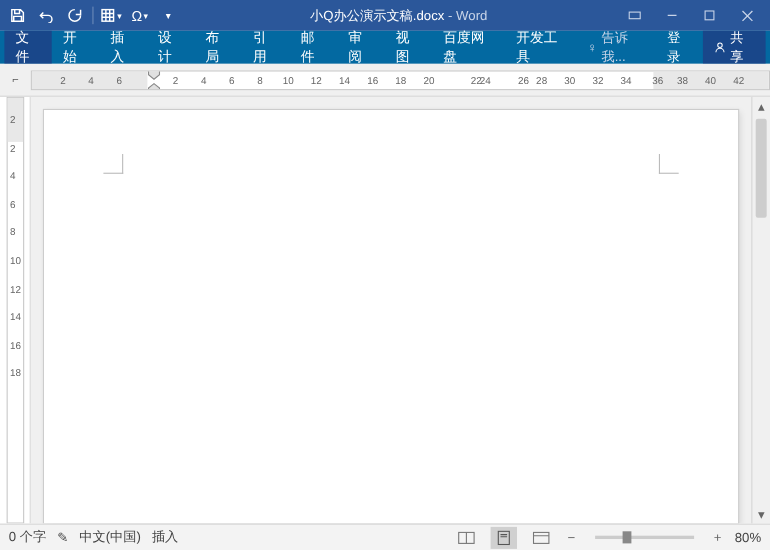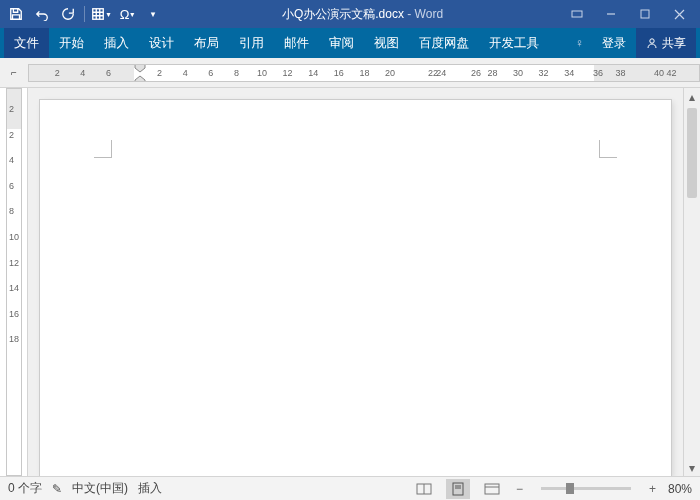--- a/index.html
+++ b/index.html
@@ -122,20 +122,21 @@
   <div class="tab">布局</div>
   <div class="tab">引用</div>
   <div class="tab">邮件</div>
   <div class="tab">审阅</div>
   <div class="tab">视图</div>
   <div class="tab">百度网盘</div>
   <div class="tab">开发工具</div>
   <div class="tabs-spacer"></div>
   <div class="tell-me">
       <span>♀</span>
+      <span>告诉我...</span>
     </div>
   <div class="login">登录</div>
   <div class="share">
       <svg width="12" height="12" viewBox="0 0 12 12">
         <circle cx="6" cy="4" r="2.2" fill="none" stroke="#fff"></circle>
         <path d="M2 11c0-2.5 2-4 4-4s4 1.5 4 4" fill="none" stroke="#fff"></path>
       </svg>
       <span>共享</span>
     </div>
 </div>
@@ -161,21 +162,21 @@
         <div class="h-tick" style="left: 361px;">20</div>
         <div class="h-tick" style="left: 404px;">22</div>
         <div class="h-tick" style="left: 412.2px;">24</div>
         <div class="h-tick" style="left: 447px;">26</div>
         <div class="h-tick" style="left: 463.4px;">28</div>
         <div class="h-tick" style="left: 489px;">30</div>
         <div class="h-tick" style="left: 514.6px;">32</div>
         <div class="h-tick" style="left: 540.2px; text-align: center;">34</div>
         <div class="h-tick" style="left: 569px;">36</div>
         <div class="h-tick" style="left: 591.4px;">38</div>
-        <div class="h-tick" style="left: 617px; margin-left: 13px;">40</div>
+        <div class="h-tick" style="left: 617px;">40</div>
         <div class="h-tick" style="left: 642.6px;">42</div>
       </div>
     <div class="h-indent">
       <svg width="12" height="22" viewBox="0 0 12 22">
           <path d="M1 1h10v4l-5 4-5-4z" fill="#e0e0e0" stroke="#888"></path>
           <path d="M1 21h10v-4l-5-4-5 4z" fill="#e0e0e0" stroke="#888"></path>
         </svg>
     </div>
   </div>
 </div>

